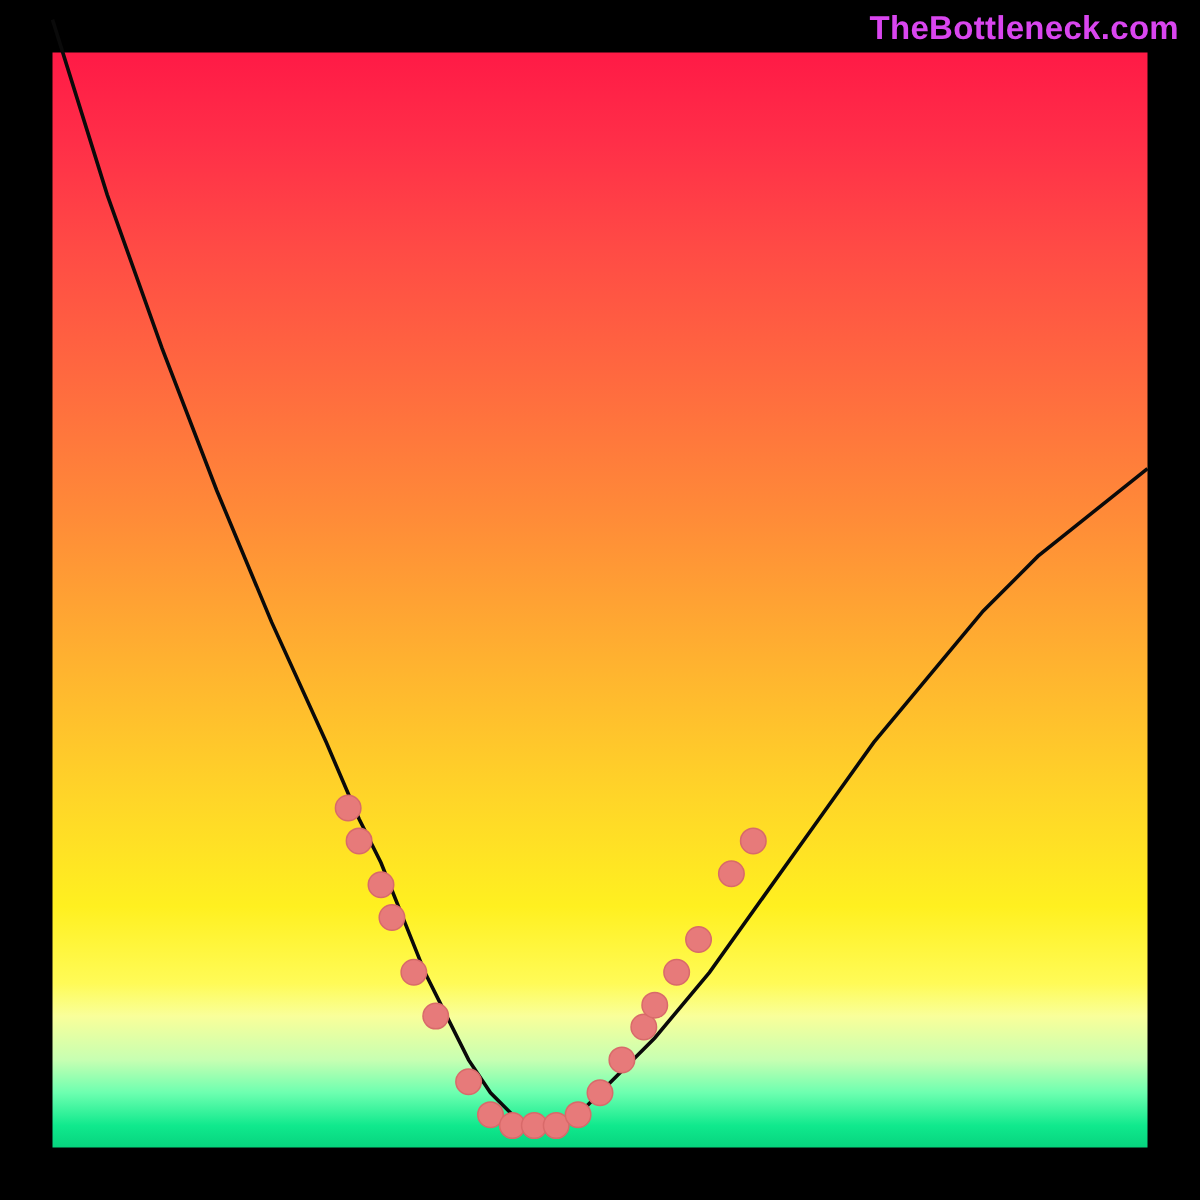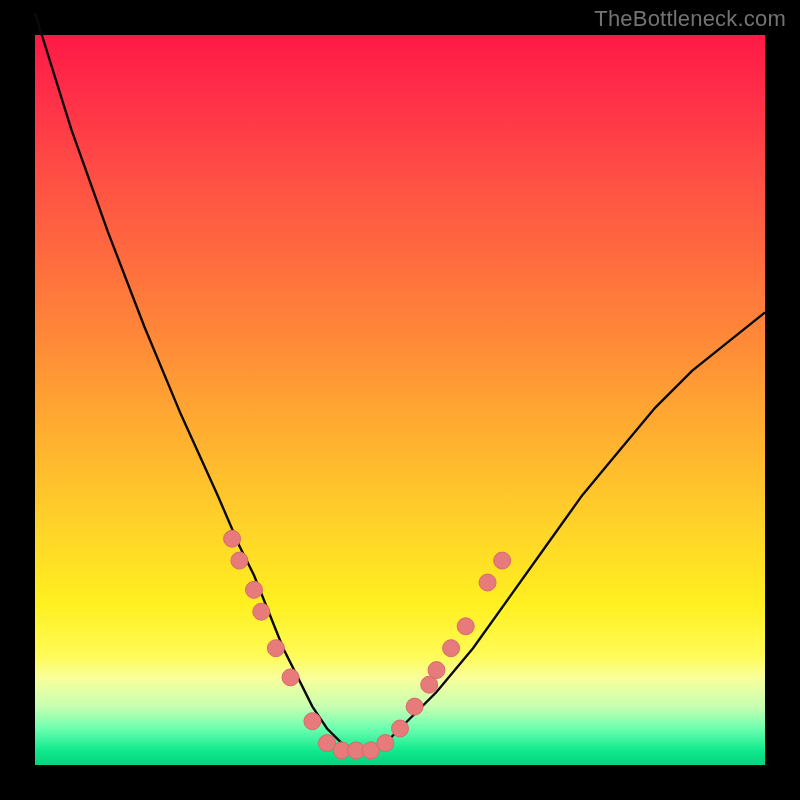--- a/index.html
+++ b/index.html
@@ -40,23 +40,23 @@
       #c7ffb2 92%,
       #6dffb0 95%,
       #10e98d 98%,
       #06d47e 100%
     );
   }
   .watermark {
     position: absolute;
     top: 6px;
     right: 14px;
-    color: #737373;
+    color: #d946ef;
     font-size: 22px;
-    font-weight: 400;
+    font-weight: 700;
     letter-spacing: 0.2px;
     user-select: none;
   }
   svg.curve {
     position: absolute;
     left: 0;
     top: 0;
     width: 730px;
     height: 730px;
     overflow: visible;

